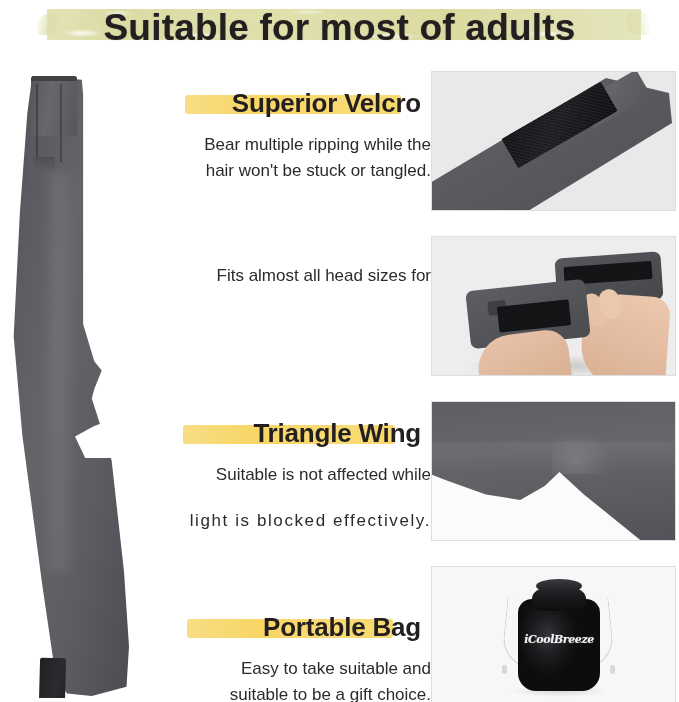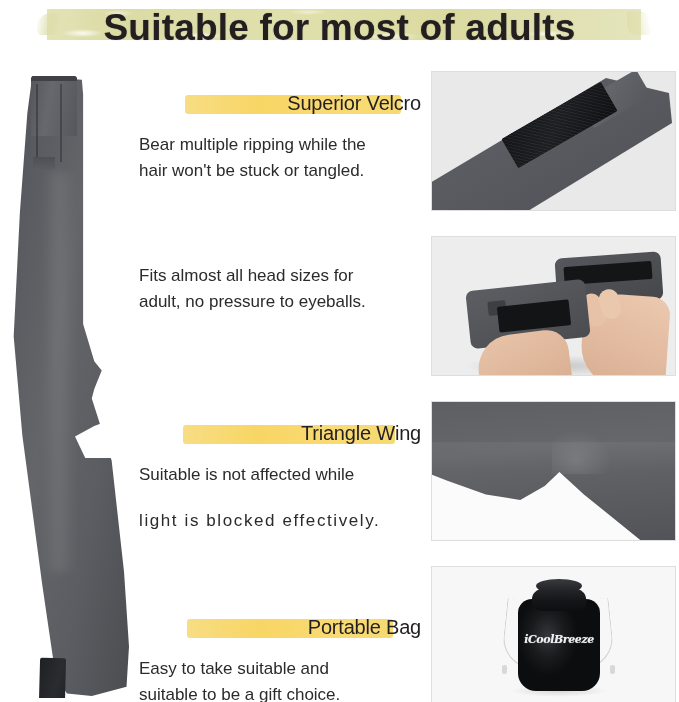--- a/index.html
+++ b/index.html
@@ -113,27 +113,27 @@
     position:relative; height:34px;
   }
   .feature-hl {
     position:absolute; top:9px; height:19px;
     background:linear-gradient(90deg,#f7dd84 0%, #f8d665 35%, #f9db74 75%, #f6d970 100%);
     border-radius:3px;
   }
   .feature-heading {
     position:absolute; right:10px; top:0; height:34px;
     display:flex; align-items:center;
-    font-size:20px; font-weight:normal; color:#231f20;
+    font-size:26px; font-weight:bold; color:#231f20;
     white-space:nowrap; letter-spacing:-.2px;
   }
   .feature-body {
     margin-top:12px;
     font-size:17px; line-height:26px; color:#2b2b2b;
-    text-align:left;
+    text-align:right;
   }
   .feature-body .ln { display:block; white-space:nowrap; }
   .feature-body .ln.spaced { letter-spacing:1.6px;margin-top:20px; }
 
   #feature-0 { top:86px; }
   #feature-1 { top:251px; }
   #feature-2 { top:416px; }
   #feature-3 { top:610px; }
 
   #feature-0 .feature-hl { left:46px; width:216px; }
@@ -320,21 +320,20 @@
   </div>
   <div class="feature-body">
     <span class="ln">Bear multiple ripping while the</span>
     <span class="ln">hair won't be stuck or tangled.</span>
   </div>
 </div>
 
 <div class="feature" id="feature-1">
   <div class="feature-body">
     <span class="ln">Fits almost all head sizes for</span>
-    <span class="ln">adult, no pressure to eyeballs.</span>
   </div>
 </div>
 
 <div class="feature" id="feature-2">
   <div class="feature-heading-wrap">
     <div class="feature-hl"></div>
     <div class="feature-heading">Triangle Wing</div>
   </div>
   <div class="feature-body">
     <span class="ln">Suitable is not affected while</span>

